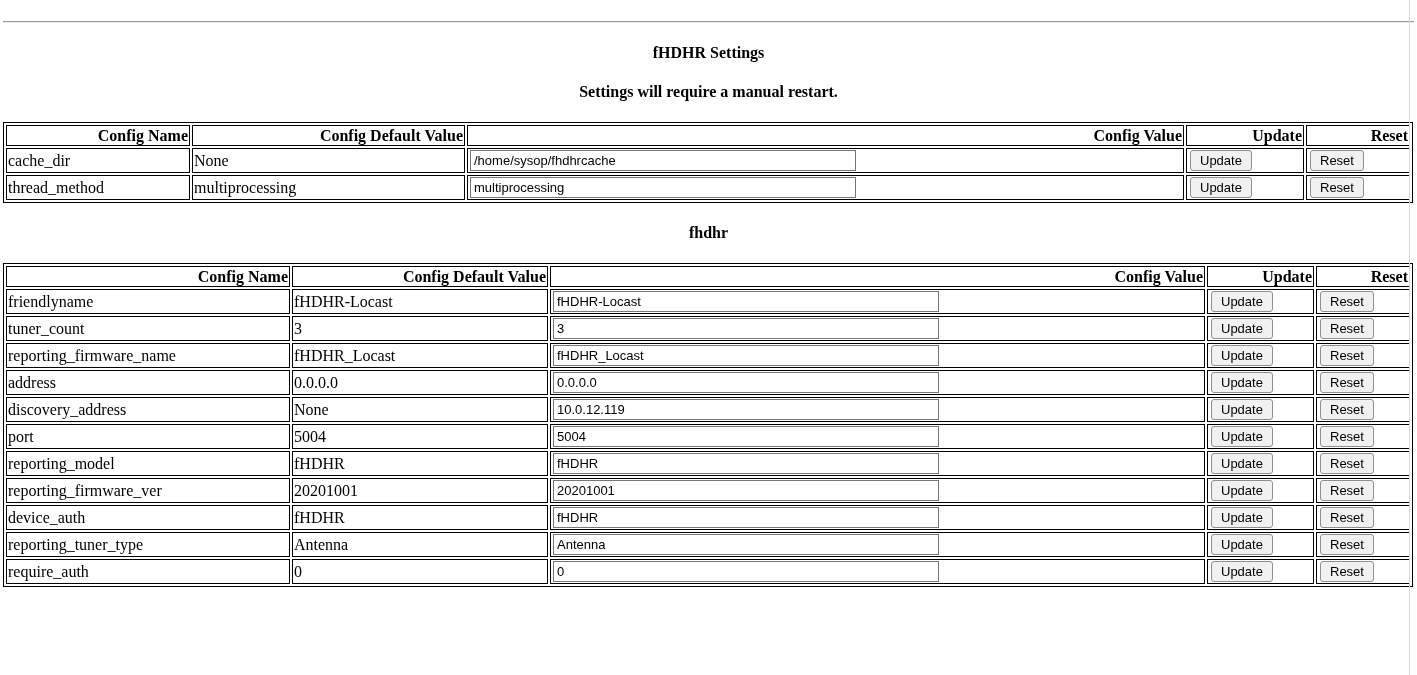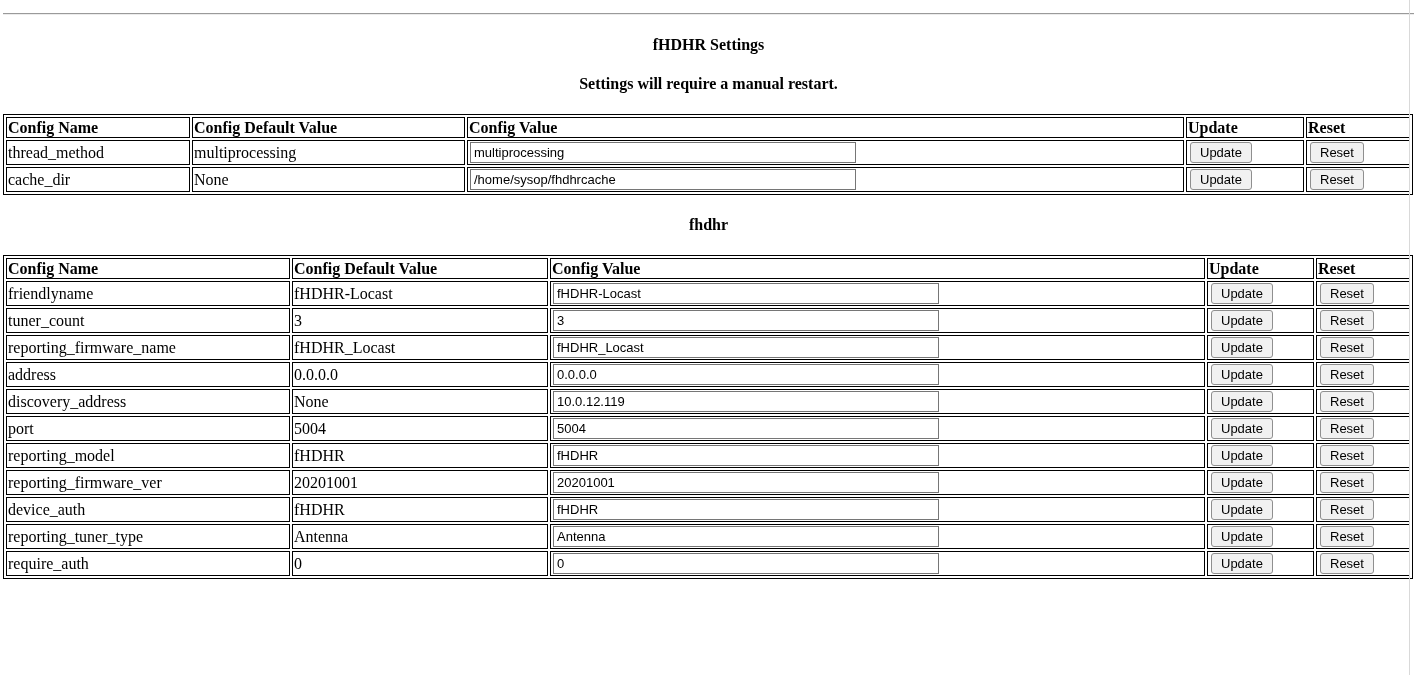--- a/index.html
+++ b/index.html
@@ -9,21 +9,21 @@
     font-family: "Liberation Serif", serif;
     color: #000000;
   }
   body {
     width: 1417px;
     height: 675px;
     position: relative;
     overflow: hidden;
   }
   .content {
-    padding: 8px 3px;
+    padding: 16px 3px;
   }
   hr.top-divider {
     border: none;
     border-top: 1px solid #9a9a9a;
     border-bottom: 1px solid #ececec;
     margin: 5px 0 0 0;
   }
   h4 {
     text-align: center;
     font-size: 16px;
@@ -45,21 +45,21 @@
     border: 1px solid #000000;
     box-sizing: border-box;
     overflow: hidden;
     white-space: nowrap;
     padding: 0 1px;
     font-size: 16px;
     vertical-align: middle;
   }
   table.cfg-table th {
     font-weight: bold;
-    text-align: left;
+    text-align: right;
     height: 21px;
   }
   table.cfg-table td {
     text-align: left;
     height: 25px;
   }
   .tbl-main col.c1 { width: 184px; }
   .tbl-main col.c2 { width: 273px; }
   .tbl-main col.c3 { width: 717px; }
   .tbl-main col.c4 { width: 118px; }
@@ -123,38 +123,38 @@
         <tr>
               <th>Config Name</th>
               <th>Config Default Value</th>
               <th>Config Value</th>
               <th>Update</th>
               <th>Reset</th>
             </tr>
       </thead>
       <tbody>
   <tr>
+    <td>cache_dir</td>
+    <td>None</td>
+    <td>
+      <input type="text" class="cfg-input" value="/home/sysop/fhdhrcache" style="">
+    </td>
+    <td>
+      <button type="button" class="cfg-btn">Update</button>
+    </td>
+    <td>
+      <button type="button" class="cfg-btn">Reset</button>
+    </td>
+  </tr>
+
+  <tr>
     <td>thread_method</td>
     <td>multiprocessing</td>
     <td>
       <input type="text" class="cfg-input" value="multiprocessing" style="">
-    </td>
-    <td>
-      <button type="button" class="cfg-btn">Update</button>
-    </td>
-    <td>
-      <button type="button" class="cfg-btn">Reset</button>
-    </td>
-  </tr>
-
-  <tr>
-    <td>cache_dir</td>
-    <td>None</td>
-    <td>
-      <input type="text" class="cfg-input" value="/home/sysop/fhdhrcache" style="">
     </td>
     <td>
       <button type="button" class="cfg-btn">Update</button>
     </td>
     <td>
       <button type="button" class="cfg-btn">Reset</button>
     </td>
   </tr>
 </tbody>
     </table>

